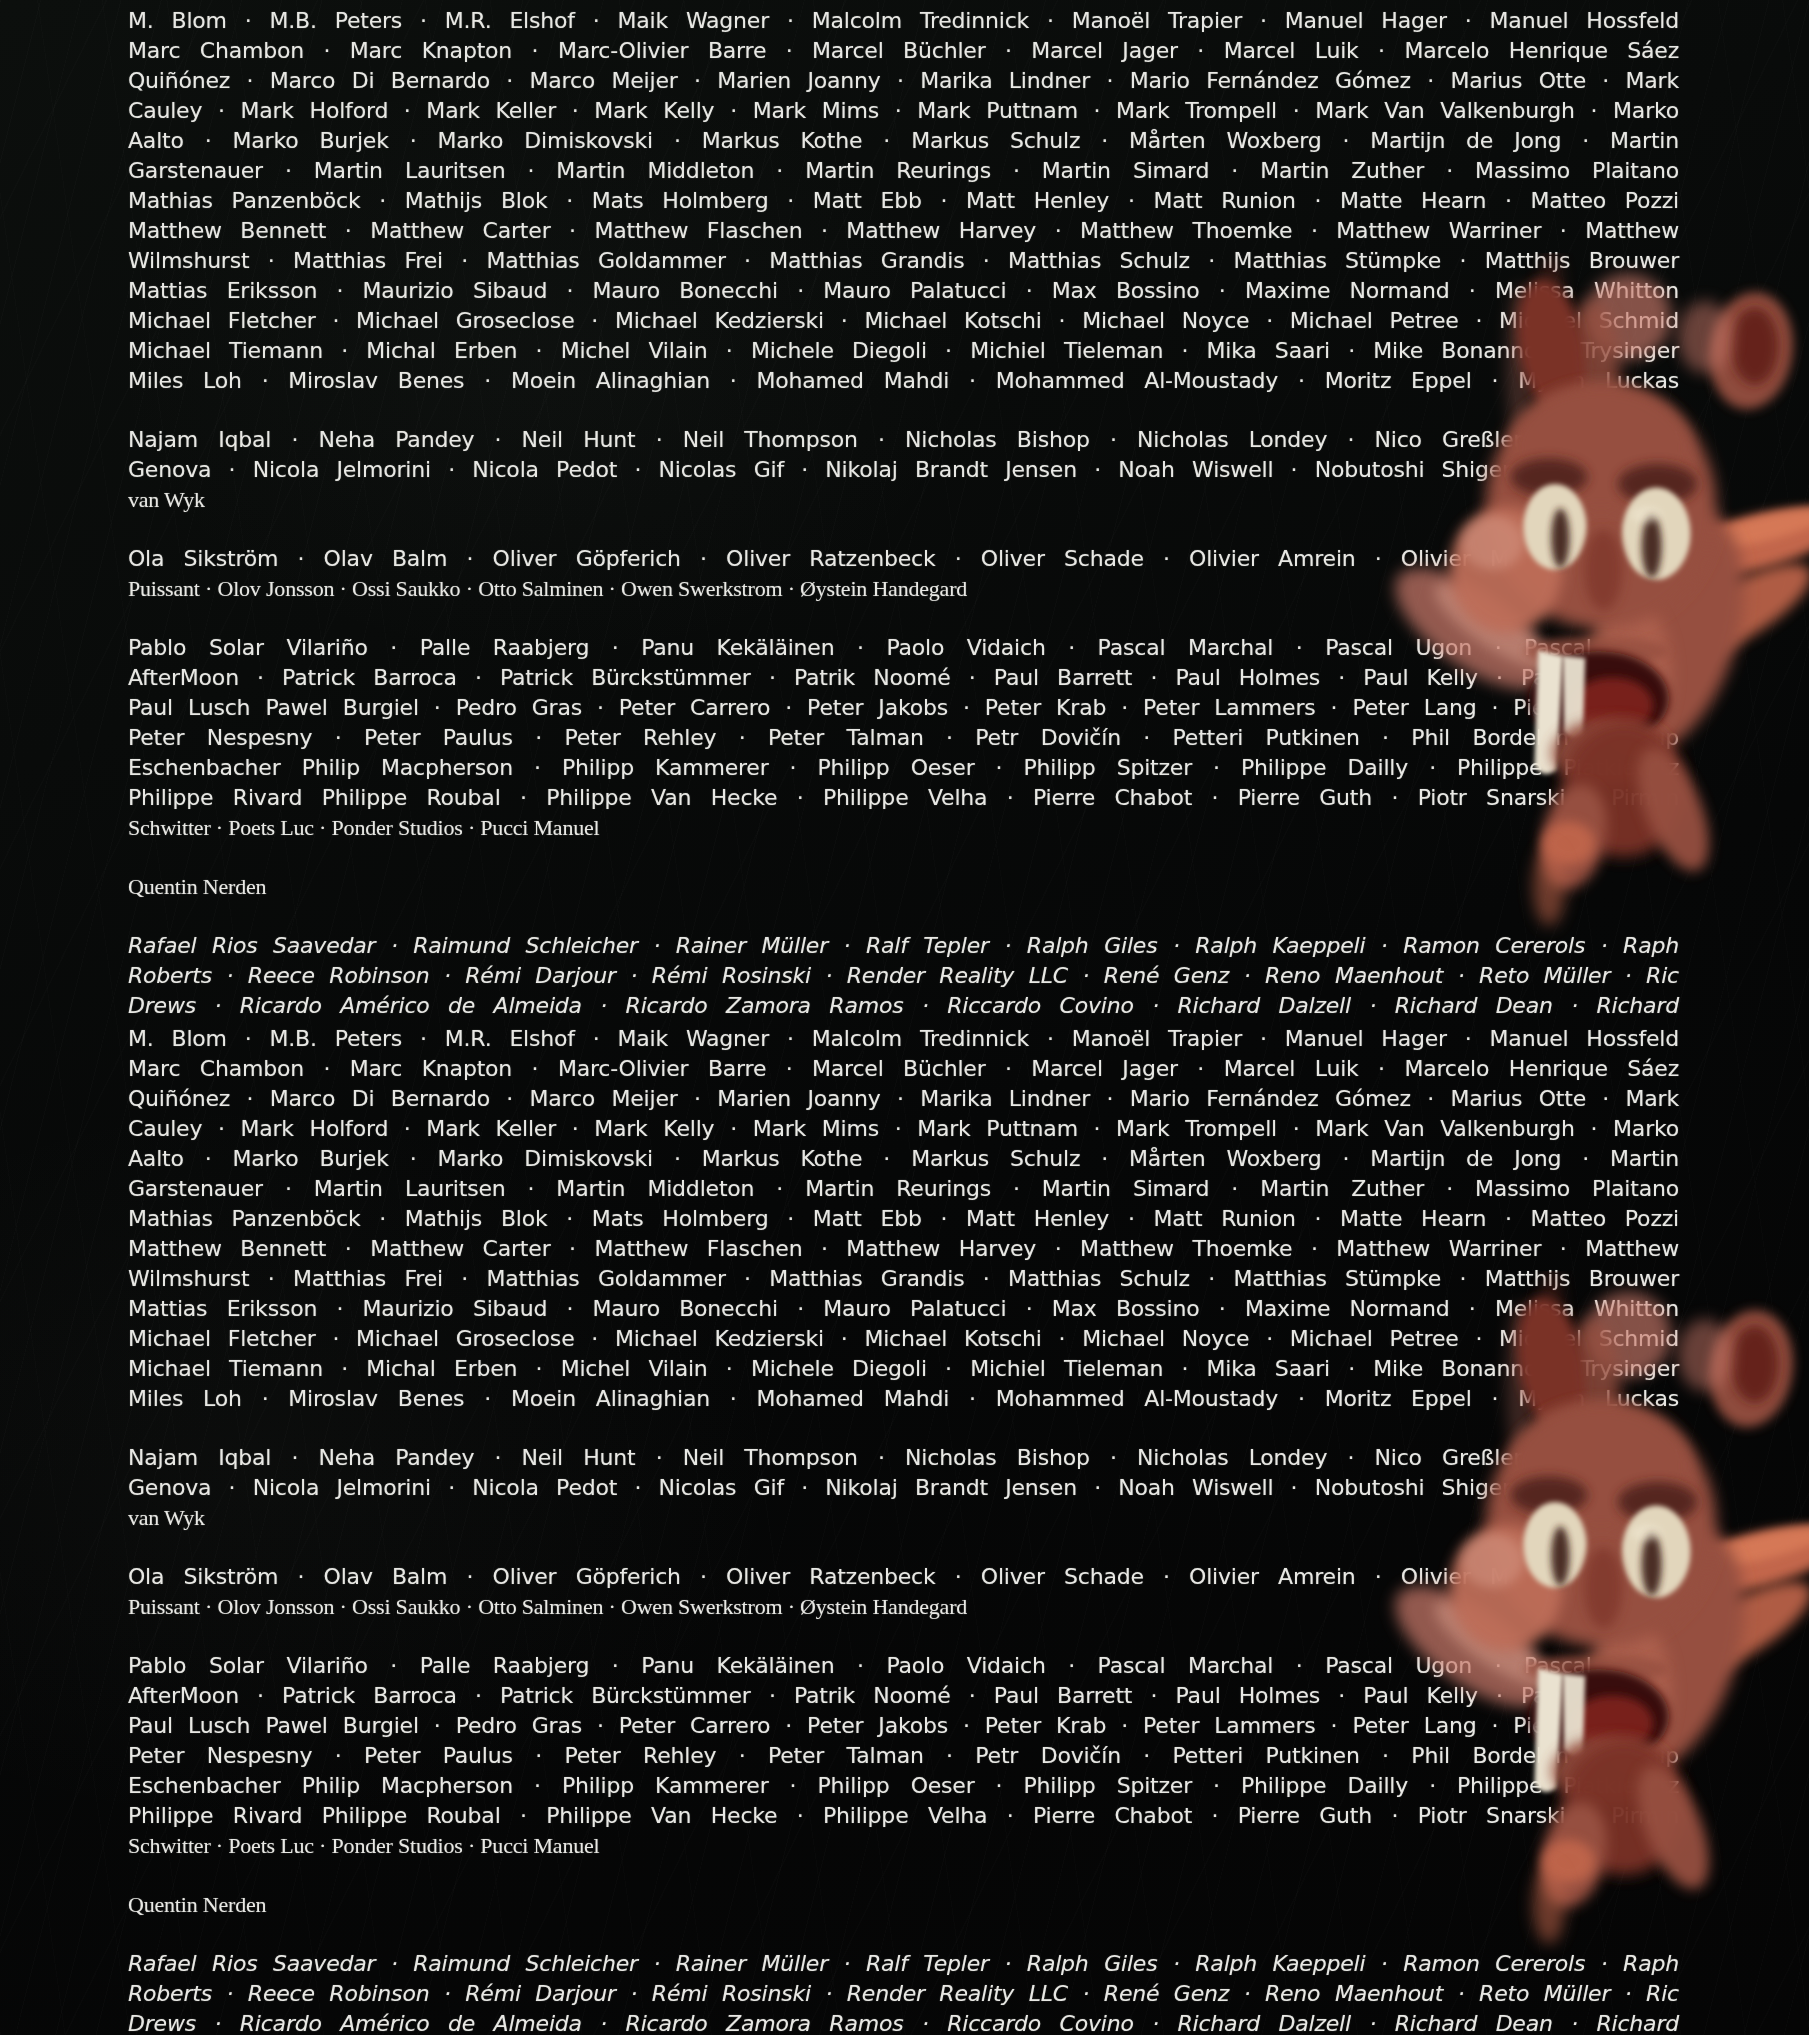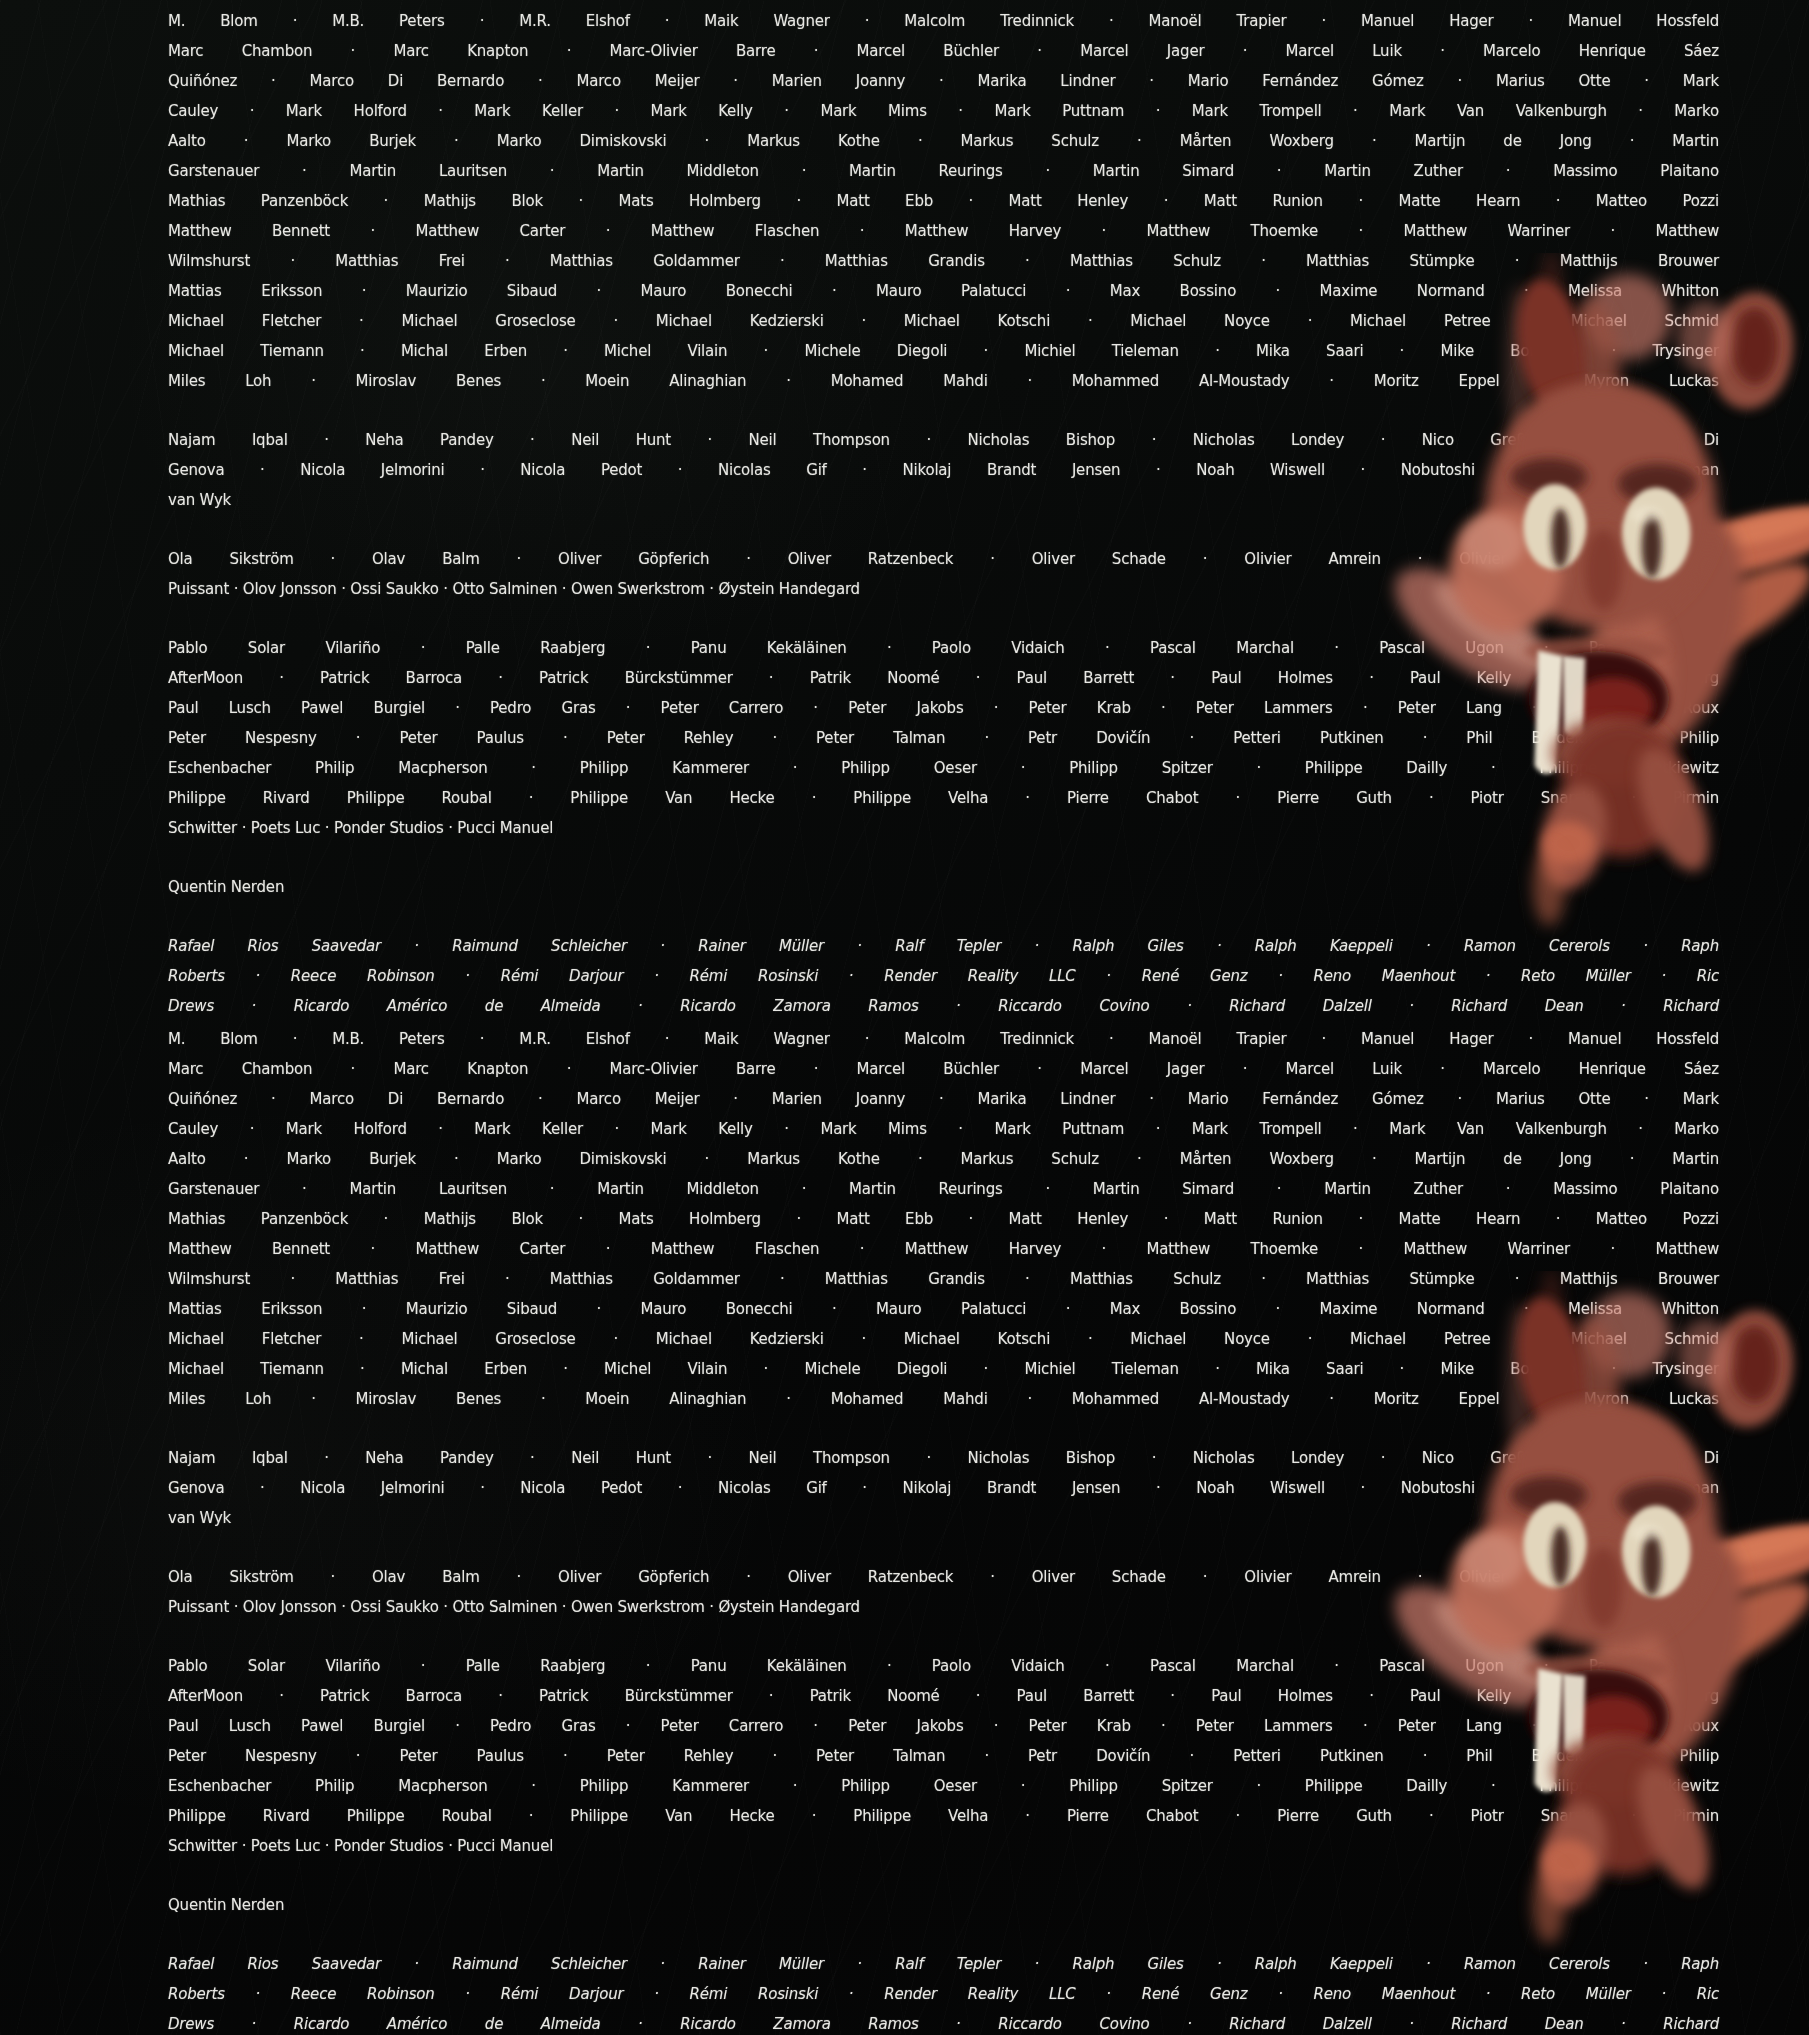--- a/index.html
+++ b/index.html
@@ -15,30 +15,30 @@
   body::before{
     content:"";position:absolute;inset:0;z-index:1;pointer-events:none;
     background:
       repeating-linear-gradient(104deg, rgba(255,255,255,.016) 0 0.9px, transparent 0.9px 39px),
       repeating-linear-gradient(82deg, rgba(255,255,255,.012) 0 0.9px, transparent 0.9px 64px),
       repeating-linear-gradient(116deg, rgba(255,255,255,.010) 0 1.4px, transparent 1.4px 95px);
   }
   .credits-block{
     position:absolute;left:128px;width:1551px;z-index:2;
     color:var(--text,#e8e8e4);
-    font-size:15px;line-height:30px;letter-spacing:-0.2px;margin-left:40px;
+    font-size:22px;line-height:30px;letter-spacing:-0.2px;
   }
   .para{margin:0 0 29px 0;}
   .para:last-child{margin-bottom:0;font-style:italic;}
   .line{
     text-align:justify;text-align-last:justify;
     text-shadow:0 0 1.4px rgba(235,235,228,.38);
     white-space:normal;
   }
-  .line.last{text-align-last:left;}
+  .line.last{text-align-last:left;font-family:Liberation Serif, serif;}
   .squirrel{position:absolute;left:1357px;width:452px;height:706px;z-index:3;overflow:hidden;}
   #squirrel-1{top:253px;}
   #squirrel-2{top:1271px;}
   .defs-holder{position:absolute;width:0;height:0;overflow:hidden;}
 </style>
 </head>
 <body>
 
 <div class="credits-block" id="block-1" style="top:6.3px">
     <div class="para">

